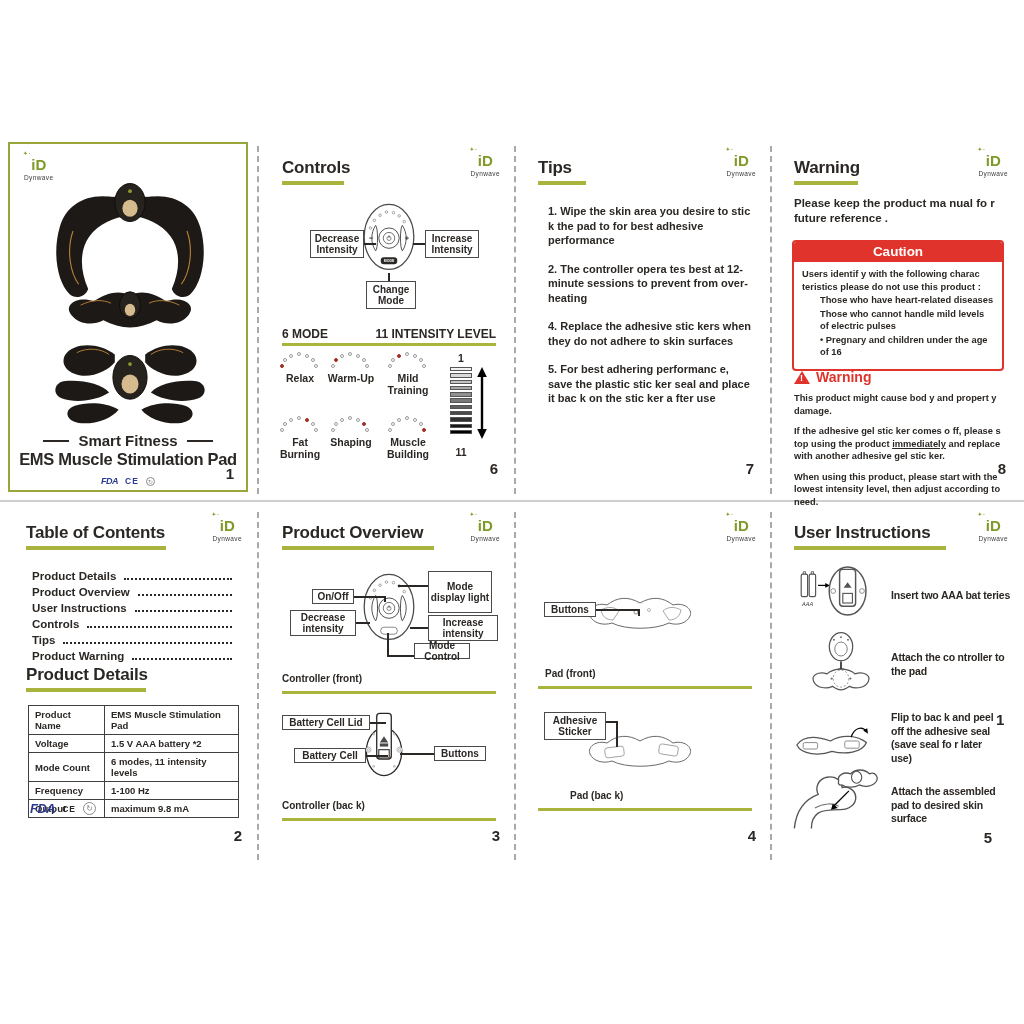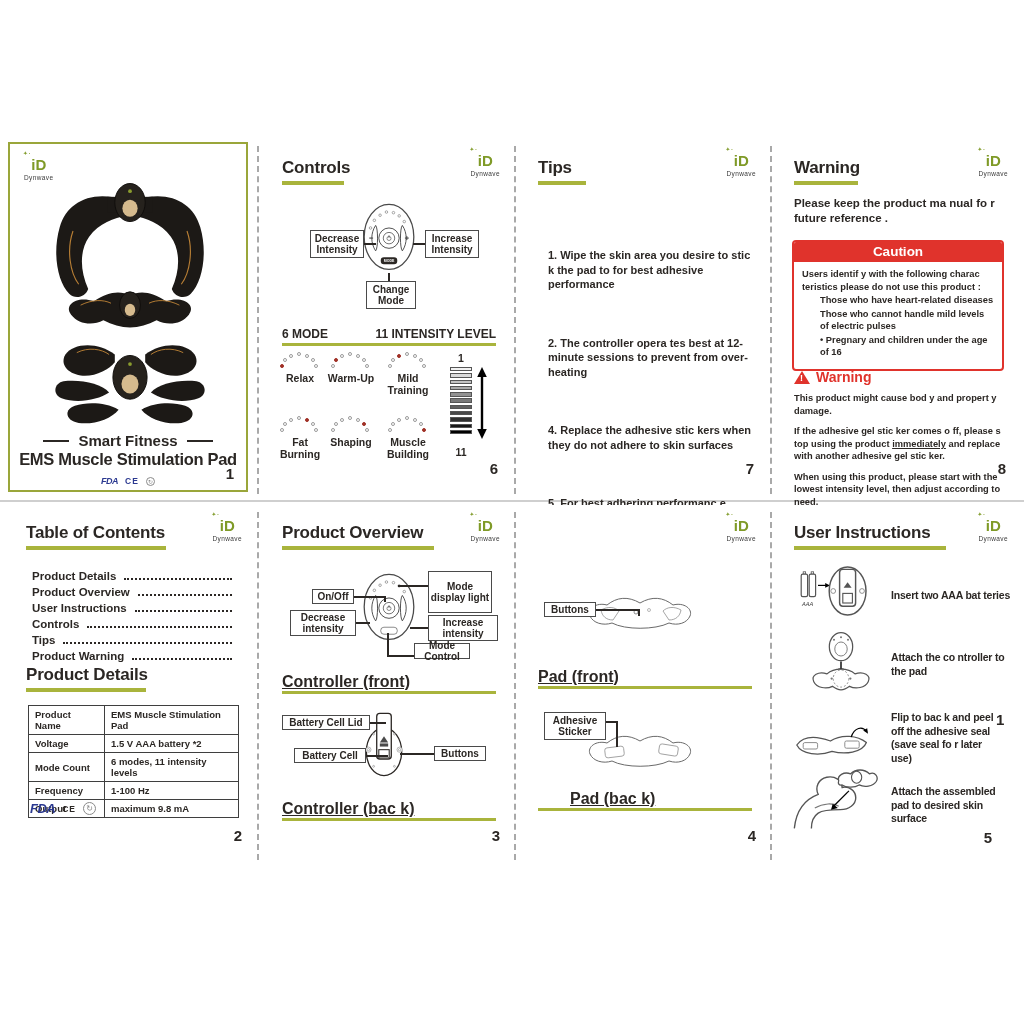--- a/index.html
+++ b/index.html
@@ -14,21 +14,21 @@
   .logo { position:absolute; top:13px; right:14px; text-align:center; line-height:1; }
   .logo.left { right:auto; left:14px; }
   .logomark { font-weight:bold; font-size:15px; color:#7f9a27; position:relative; display:inline-block; }
   .logomark::before { content:"✦ ·"; position:absolute; left:-8px; top:-6px; font-size:5px; color:#7f9a27; }
   .logoname { font-size:6.5px; color:#3a3a3a; margin-top:2px; letter-spacing:0.4px; }
   .pagenum { position:absolute; font-size:15px; font-weight:bold; }
 
   .lblbox { position:absolute; border:1.5px solid #4a4a4a; background:#fff; font-size:10px; font-weight:bold;
             text-align:center; line-height:1.15; display:flex; align-items:center; justify-content:center; z-index:3; }
   .conn { position:absolute; background:#2b2724; z-index:2; }
-  .cap { position:absolute; font-size:16px; font-weight:bold;text-decoration:underline; }
+  .cap { position:absolute; font-size:10px; font-weight:bold; }
   .capline { position:absolute; height:2.5px; background:#a9b43c; }
 
   .foldline { position:absolute; width:0; border-left:2px dashed #a9a9a9; }
   .rowline { position:absolute; left:0; width:1024px; height:2px; background:#cfcfcf; }
 
   
   #cover { border:2px solid #9aa63a; }
   .cover-title1 { position:absolute; top:288px; left:0; width:100%; display:flex; align-items:center; justify-content:center;
                   font-size:15px; font-weight:bold; }
   .dash { width:26px; height:2px; background:#2b2724; margin:0 9px; }
@@ -47,21 +47,21 @@
   .modedots { position:relative; height:24px; }
   .dot { position:absolute; width:4px; height:4px; border:1px solid #9a9a9a; border-radius:50%; background:#fff; }
   .dot-active { background:#a03026; border-color:#a03026; }
   .modelabel { font-size:10.5px; font-weight:bold; line-height:1.15; }
   .inum { position:absolute; font-size:10.5px; font-weight:bold; width:22px; text-align:center; }
   #ibar { position:absolute; }
   .ibar-seg { width:22px; height:4.4px; border:1px solid #555; margin-bottom:1.9px; }
 
   
   .tiplist { position:absolute; top:64px; left:28px; width:206px; }
-  .tip { font-size:11px; font-weight:bold; line-height:1.32; margin-bottom:14px;margin-top:44px; }
+  .tip { font-size:11px; font-weight:bold; line-height:1.32; margin-bottom:14px; }
 
   
   .wintro { position:absolute; top:56px; left:18px; width:214px; font-size:11.5px; font-weight:bold; line-height:1.3; }
   .caution { position:absolute; top:100px; left:16px; width:212px; border:2.5px solid #e0332c; border-radius:4px; overflow:hidden; background:#fff; }
   .caution-head { background:#e0332c; color:#fff; text-align:center; font-weight:bold; font-size:13.5px; padding:2px 0 3px; }
   .caution-body { padding:6px 8px 10px; font-size:9.3px; font-weight:bold; line-height:1.35; }
   .caution-item { margin-left:18px; margin-top:1px; }
   .caution-item:first-of-type { margin-top:7px; }
   .wsub { position:absolute; top:229px; left:18px; display:flex; align-items:center; gap:6px; color:#e0332c;
           font-size:14px; font-weight:bold; }
@@ -488,21 +488,21 @@
     <svg style="left:66px; top:90px;" width="110" height="40" viewBox="0 0 220 80">
       <path d="M8,42 C2,28 20,14 42,20 C62,4 84,2 108,16 C132,2 154,4 174,20 C196,14 214,28 208,42 C202,56 184,62 166,56 C138,70 78,70 52,56 C34,62 14,56 8,42 Z" fill="#fff" stroke="#6a6a6a" stroke-width="2"></path>
       <path d="M30,30 C44,22 58,24 66,32 L54,50 C40,50 32,42 30,30 Z" fill="none" stroke="#8a8a8a" stroke-width="1.5"></path>
       <path d="M190,30 C176,22 162,24 154,32 L166,50 C180,50 188,42 190,30 Z" fill="none" stroke="#8a8a8a" stroke-width="1.5"></path>
       <circle cx="100" cy="34" r="4" fill="#fff" stroke="#6a6a6a" stroke-width="1.5"></circle>
       <circle cx="126" cy="30" r="3" fill="#fff" stroke="#8a8a8a" stroke-width="1.2"></circle>
     </svg>
     <div class="lblbox" style="left:24px; top:97px; width:52px; height:15px;">Buttons</div>
     <div class="conn" style="left:76px; top:104px; width:42px; height:1.6px;"></div>
     <div class="conn" style="left:118px; top:104px; width:1.6px; height:7px;"></div>
-    <div class="cap" style="left:18px; top:163px;">Pad (front)</div>
+    <div class="cap" style="left:25px; top:163px;">Pad (front)</div>
     <div class="capline" style="left:18px; top:181px; width:214px;"></div>
 
     <svg style="left:66px; top:228px;" width="110" height="40" viewBox="0 0 220 80">
       <path d="M8,42 C2,28 20,14 42,20 C62,4 84,2 108,16 C132,2 154,4 174,20 C196,14 214,28 208,42 C202,56 184,62 166,56 C138,70 78,70 52,56 C34,62 14,56 8,42 Z" fill="#fff" stroke="#6a6a6a" stroke-width="2"></path>
       <rect x="38" y="28" width="38" height="20" rx="5" fill="none" stroke="#8a8a8a" stroke-width="1.5" transform="rotate(-7 57 38)"></rect>
       <rect x="146" y="24" width="38" height="20" rx="5" fill="none" stroke="#8a8a8a" stroke-width="1.5" transform="rotate(9 165 34)"></rect>
     </svg>
     <div class="lblbox" style="left:24px; top:207px; width:62px; height:28px;">Adhesive Sticker</div>
     <div class="conn" style="left:86px; top:216px; width:10px; height:1.6px;"></div>
     <div class="conn" style="left:96px; top:216px; width:1.6px; height:26px;"></div>

